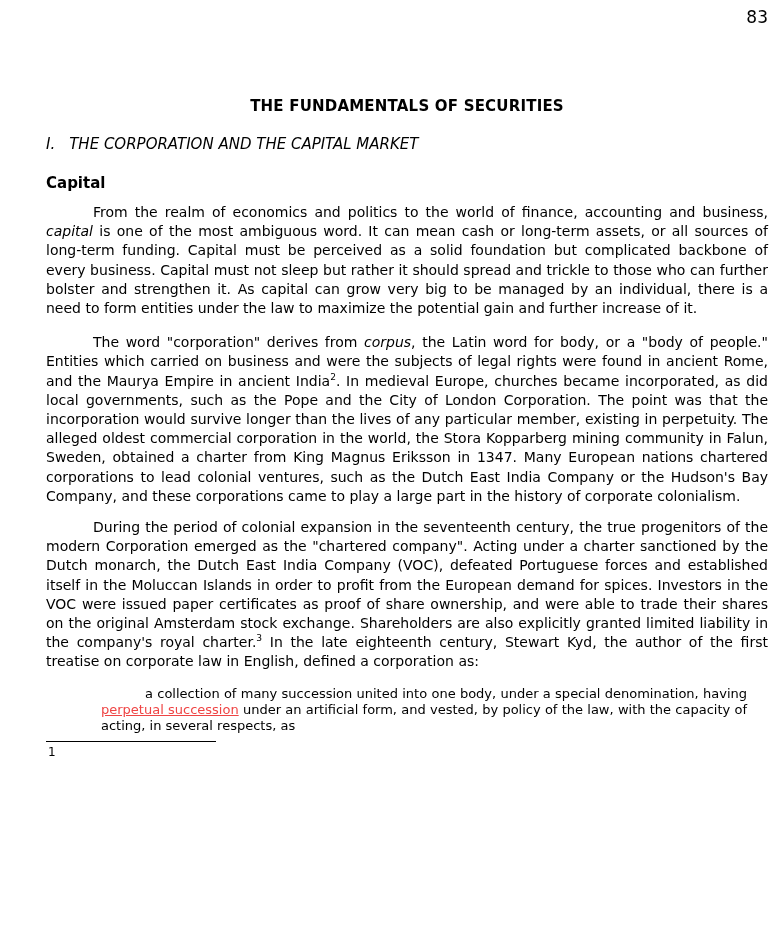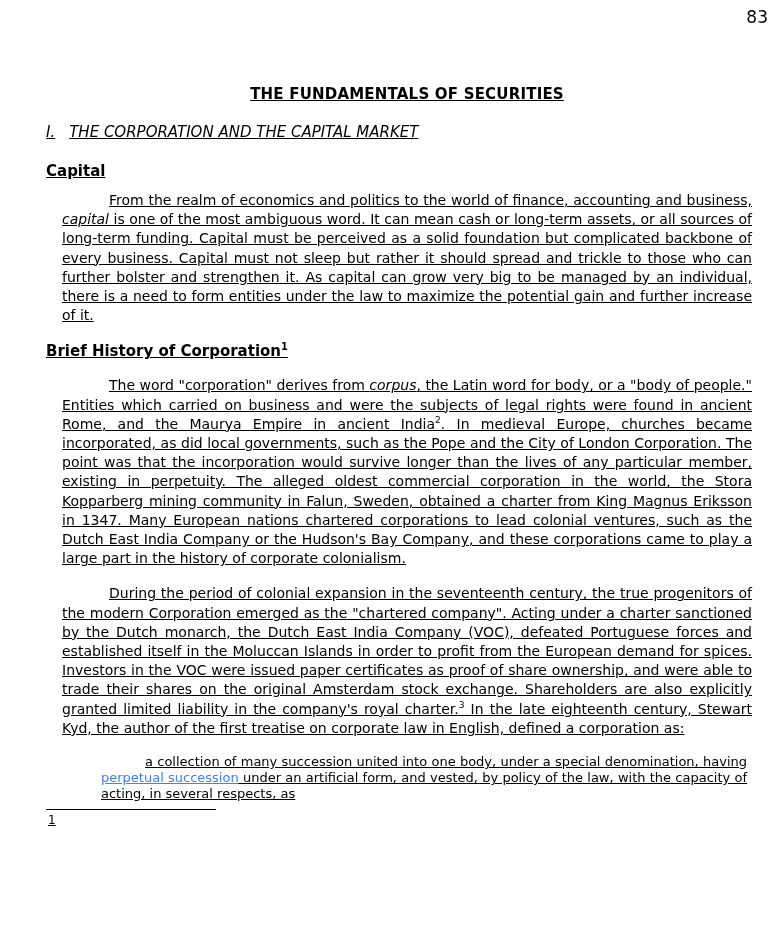--- a/index.html
+++ b/index.html
@@ -19,24 +19,23 @@
   }
   .page-number {
     position: absolute;
     top: 6px;
     right: 14px;
     font-size: 17px;
     line-height: 22px;
   }
   .content {
     position: absolute;
-    top: 4px;
+    top: 16px;
     left: 46px;
     width: 722px;
-    text-decoration: underline;
   }
   .doc-title {
     margin: 81px 0 0 0;
     font-size: 15px;
     line-height: 19px;
     font-weight: bold;
     text-align: center;
     letter-spacing: 0.2px;
   }
   .doc-subtitle {
@@ -53,38 +52,38 @@
   }
   .sec-heading {
     font-size: 15px;
     line-height: 19px;
     font-weight: bold;
     margin: 0;
   }
   .h-capital { margin-top: 20px; }
   .h-history { margin-top: 17px; }
   .body-para {
-    margin: 16px;
+    margin: 0;
     font-size: 14px;
     line-height: 19.2px;
     text-align: justify;
     text-indent: 47px;
   }
   .p-capital   { margin-top: 10px; }
   .p-history-1 { margin-top: 15px; }
   .p-history-2 { margin-top: 12px; }
   .quote {
     margin: 14px 21px 0 55px;
     font-size: 13px;
     line-height: 16px;
     text-align: justify;
     text-indent: 44px;
   }
   .quote-link {
-    color: #3b82f6;
+    color: #ef4444;
     text-decoration: underline;
   }
   sup {
     font-size: 0.65em;
     line-height: 0;
     vertical-align: super;
   }
   .footnote-rule {
     margin-top: 7px;
     width: 170px;
@@ -106,21 +105,20 @@
 
   <div class="content">
     <h1 class="doc-title">THE FUNDAMENTALS OF SECURITIES</h1>
 
     <h2 class="doc-subtitle"><span>I.</span><span class="subtitle-gap"></span><span>THE CORPORATION AND THE CAPITAL MARKET</span></h2>
 
     <h3 class="sec-heading h-capital">Capital</h3>
 
     <p class="body-para p-capital"><span>From the realm of economics and politics to the world of finance, accounting and business, </span><i>capital</i><span> is one of the most ambiguous word. It can mean cash or long-term assets, or all sources of long-term funding. Capital must be perceived as a solid foundation but complicated backbone of every business. Capital must not sleep but rather it should spread and trickle to those who can further bolster and strengthen it. As capital can grow very big to be managed by an individual, there is a need to form entities under the law to maximize the potential gain and further increase of it.</span></p>
 
-    <h3 class="sec-heading h-history"><span>Brief History of Corporation</span><sup>1</sup></h3>
 
     <p class="body-para p-history-1"><span>The word "corporation" derives from </span><i>corpus</i><span>, the Latin word for body, or a "body of people." Entities which carried on business and were the subjects of legal rights were found in ancient Rome, and the Maurya Empire in ancient India</span><sup>2</sup><span>. In medieval Europe, churches became incorporated, as did local governments, such as the Pope and the City of London Corporation. The point was that the incorporation would survive longer than the lives of any particular member, existing in perpetuity. The alleged oldest commercial corporation in the world, the Stora Kopparberg mining community in Falun, Sweden, obtained a charter from King Magnus Eriksson in 1347. Many European nations chartered corporations to lead colonial ventures, such as the Dutch East India Company or the Hudson's Bay Company, and these corporations came to play a large part in the history of corporate colonialism.</span></p>
 
     <p class="body-para p-history-2"><span>During the period of colonial expansion in the seventeenth century, the true progenitors of the modern Corporation emerged as the "chartered company". Acting under a charter sanctioned by the Dutch monarch, the Dutch East India Company (VOC), defeated Portuguese forces and established itself in the Moluccan Islands in order to profit from the European demand for spices. Investors in the VOC were issued paper certificates as proof of share ownership, and were able to trade their shares on the original Amsterdam stock exchange. Shareholders are also explicitly granted limited liability in the company's royal charter.</span><sup>3</sup><span> In the late eighteenth century, Stewart Kyd, the author of the first treatise on corporate law in English, defined a corporation as:</span></p>
 
     <blockquote class="quote"><span>a collection of many succession united into one body, under a special denomination, having </span><a href="#" class="quote-link">perpetual succession</a><span> under an artificial form, and vested, by policy of the law, with the capacity of acting, in several respects, as</span></blockquote>
 
     <div class="footnote-rule"></div>
 
     <div class="footnote-marker">1</div>

